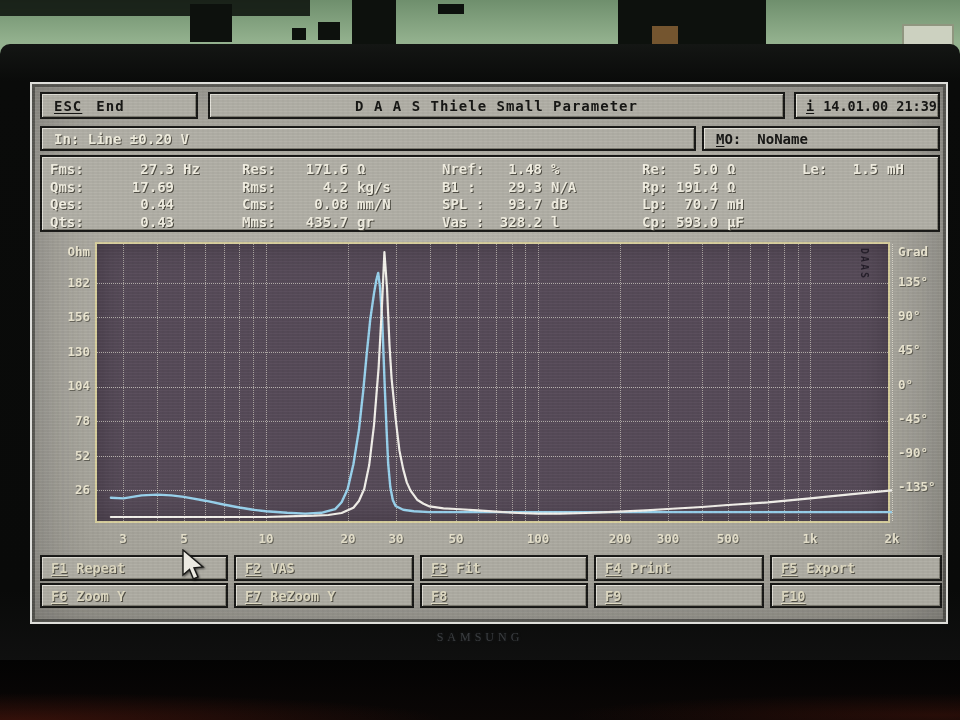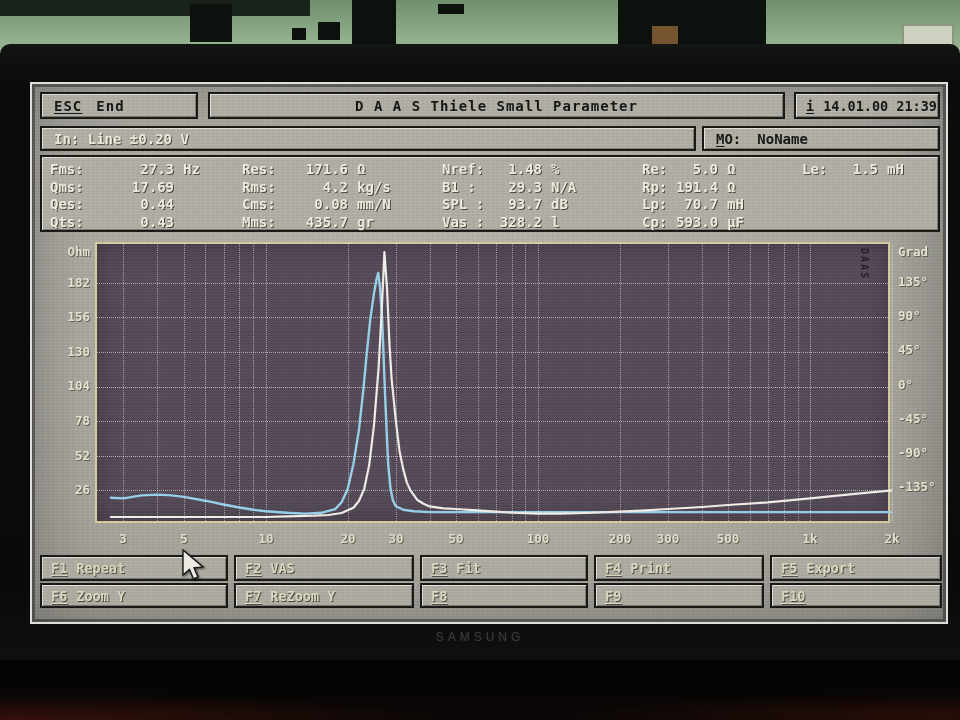--- a/index.html
+++ b/index.html
@@ -11,21 +11,21 @@
         background:linear-gradient(180deg,#6f8f6d 0%,#93b18e 45%,#a2b99b 100%);}
   .wall .shadow-tl{position:absolute;left:0;top:0;width:310px;height:16px;background:#0b0f0a;opacity:.85;}
   .wall .obj{position:absolute;background:#0d110d;}
   .wall .vent{position:absolute;left:902px;top:24px;width:52px;height:22px;background:#ccd1c0;border:2px solid #8f967f;}
   .wall .crate{position:absolute;left:652px;top:26px;width:26px;height:18px;background:#74552f;}
   
   .bezel{position:absolute;left:0;top:44px;width:960px;height:620px;background:#0b0c0b;
          border-radius:10px 10px 0 0;
          background:linear-gradient(180deg,#141614 0%,#0a0b0a 6%,#090a09 88%,#101010 100%);}
   .brand{position:absolute;left:0;right:0;top:586px;text-align:center;
-         font-family:Liberation Sans, sans-serif;font-size:12px;letter-spacing:4px;
+         font-family:Liberation Serif, serif;font-size:12px;letter-spacing:4px;
          color:#43464a;opacity:.85;text-shadow:0 0 3px #1d2023;}
   .desk{position:absolute;left:0;top:660px;width:960px;height:60px;
         background:radial-gradient(ellipse at 2% 100%, rgba(120,32,16,.38), transparent 32%),
                    radial-gradient(ellipse at 98% 92%, rgba(100,26,12,.32), transparent 28%),
                    linear-gradient(#030303,#0b0706);}
   
   .screen{position:absolute;left:30px;top:82px;width:918px;height:542px;
           border:2px solid #dededa;
           background:radial-gradient(ellipse at 45% 38%,#b9b7ae 0%,#aeaca3 55%,#9b9990 100%);
           box-shadow:inset 0 0 0 3px rgba(44,44,40,.55), inset 0 0 70px rgba(18,18,24,.3);}

